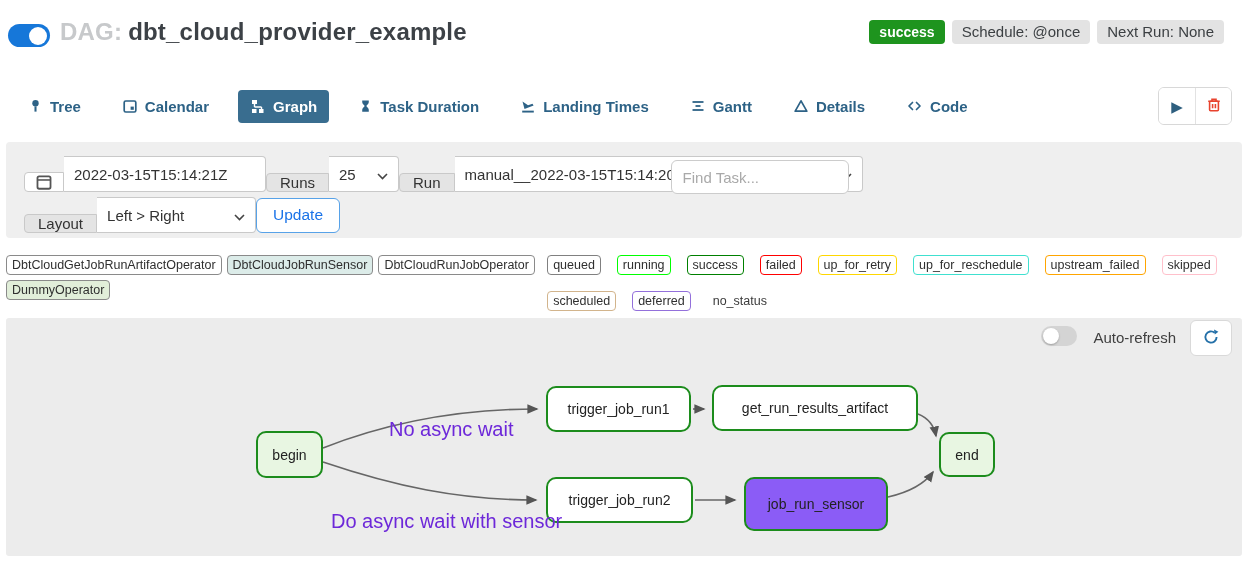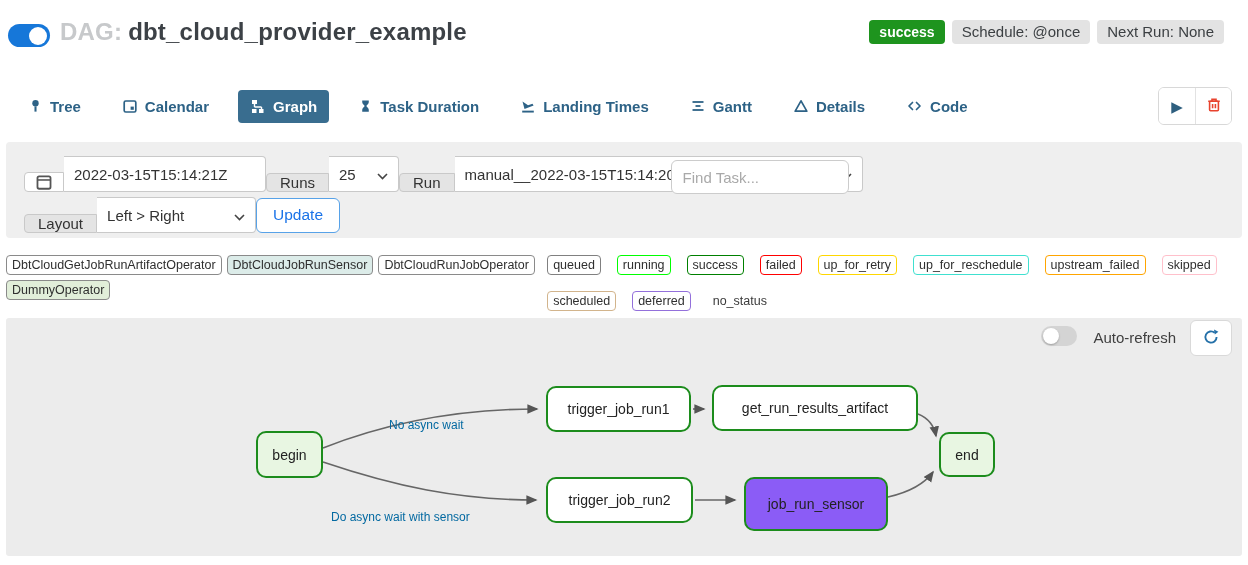--- a/index.html
+++ b/index.html
@@ -56,21 +56,21 @@
 
   
   #graph-panel { position:absolute; left:6px; right:6px; top:318px; height:238px; background:#ececec; border-radius:3px; }
   #auto-refresh-wrap { position:absolute; right:66px; top:8px; display:flex; align-items:flex-end; gap:16px; }
   .toggle-off { width:36px; height:20px; border-radius:10px; background:#d4d4d4; position:relative; cursor:pointer; }
   .toggle-off .knob { position:absolute; left:2px; top:2px; width:16px; height:16px; border-radius:50%; background:#fff; box-shadow:0 1px 2px rgba(0,0,0,.25); }
   #auto-refresh-label { font-size:15px; color:#3f3f3f; }
   #refresh-btn { position:absolute; right:10px; top:2px; width:42px; height:36px; background:#fff; border:1px solid #d9d9d9; border-radius:6px; display:flex; align-items:center; justify-content:center; cursor:pointer; }
   #edges-svg { position:absolute; left:0; top:0; pointer-events:none; }
   .gnode { position:absolute; border-radius:10px; display:flex; align-items:center; justify-content:center; font-size:14px; color:#222; cursor:pointer; }
-  .edge-label { position:absolute; font-size:12px; color:#0369a1; white-space:nowrap; }
+  .edge-label { position:absolute; font-size:20px; color:#6d28d9; white-space:nowrap; }
 </style>
 </head>
 <body>
 
 <div id="app">
 
   <div id="header">
     <div class="dag-toggle">
         <div class="knob"></div>
       </div>

